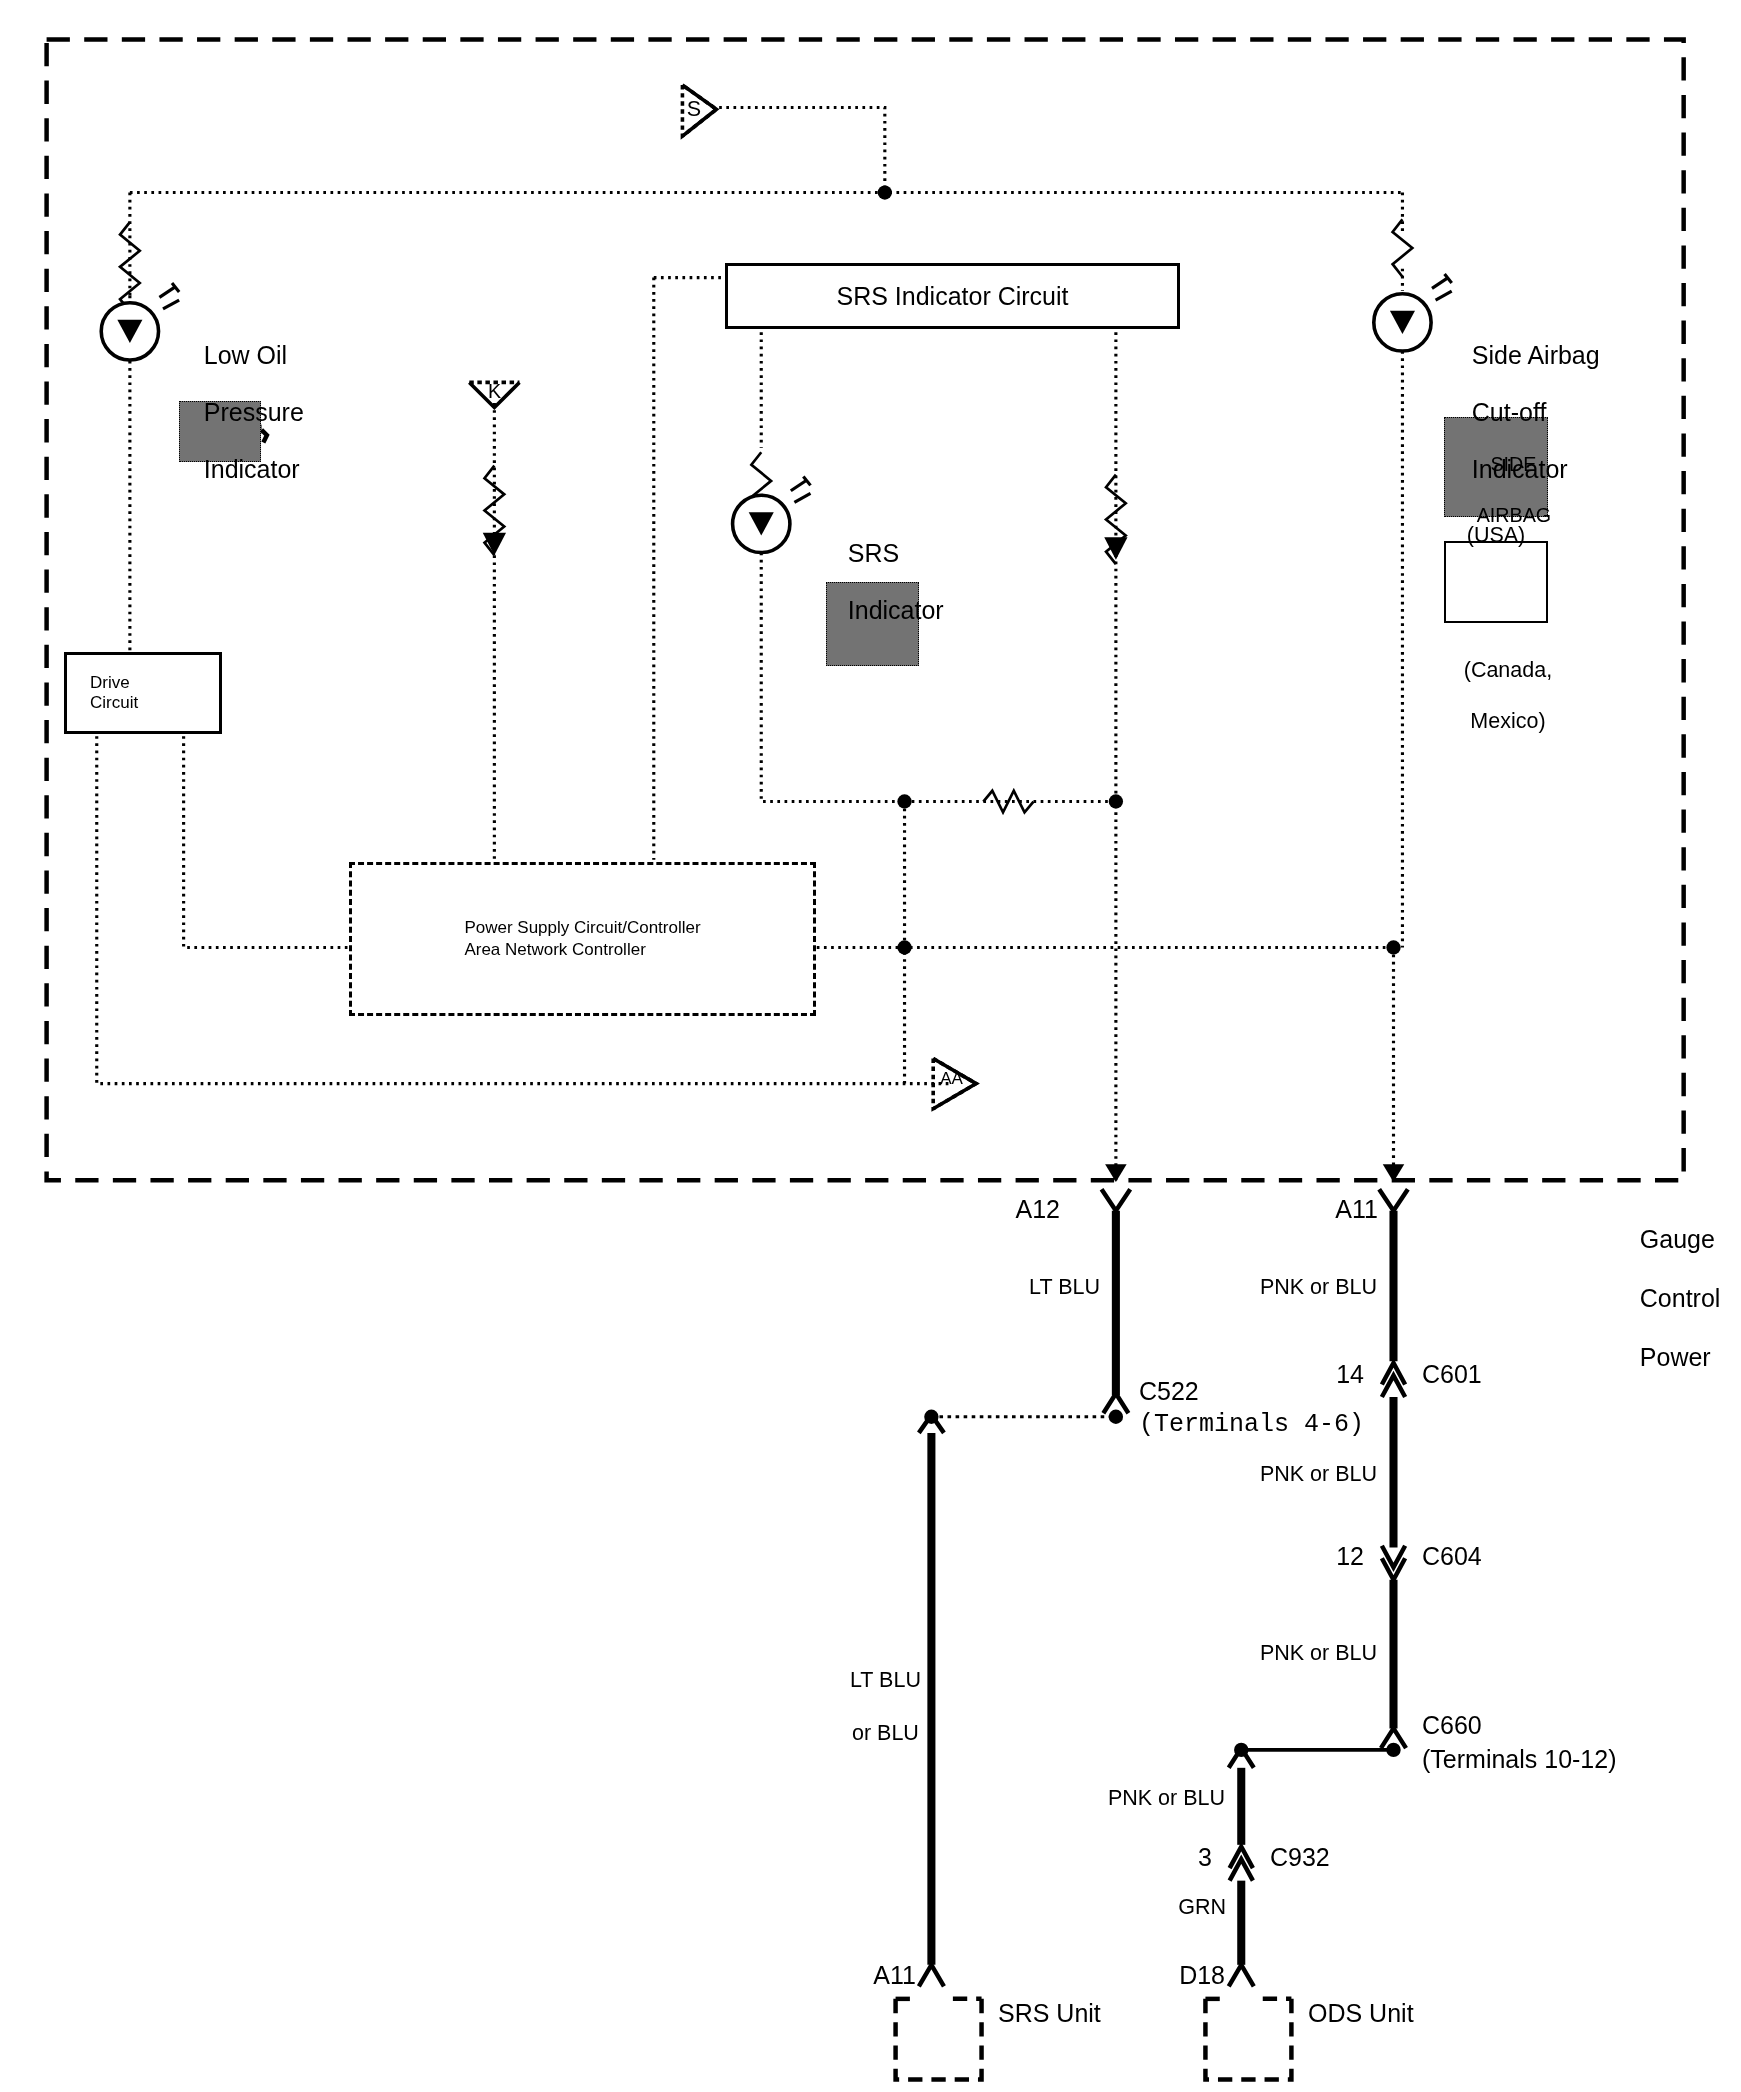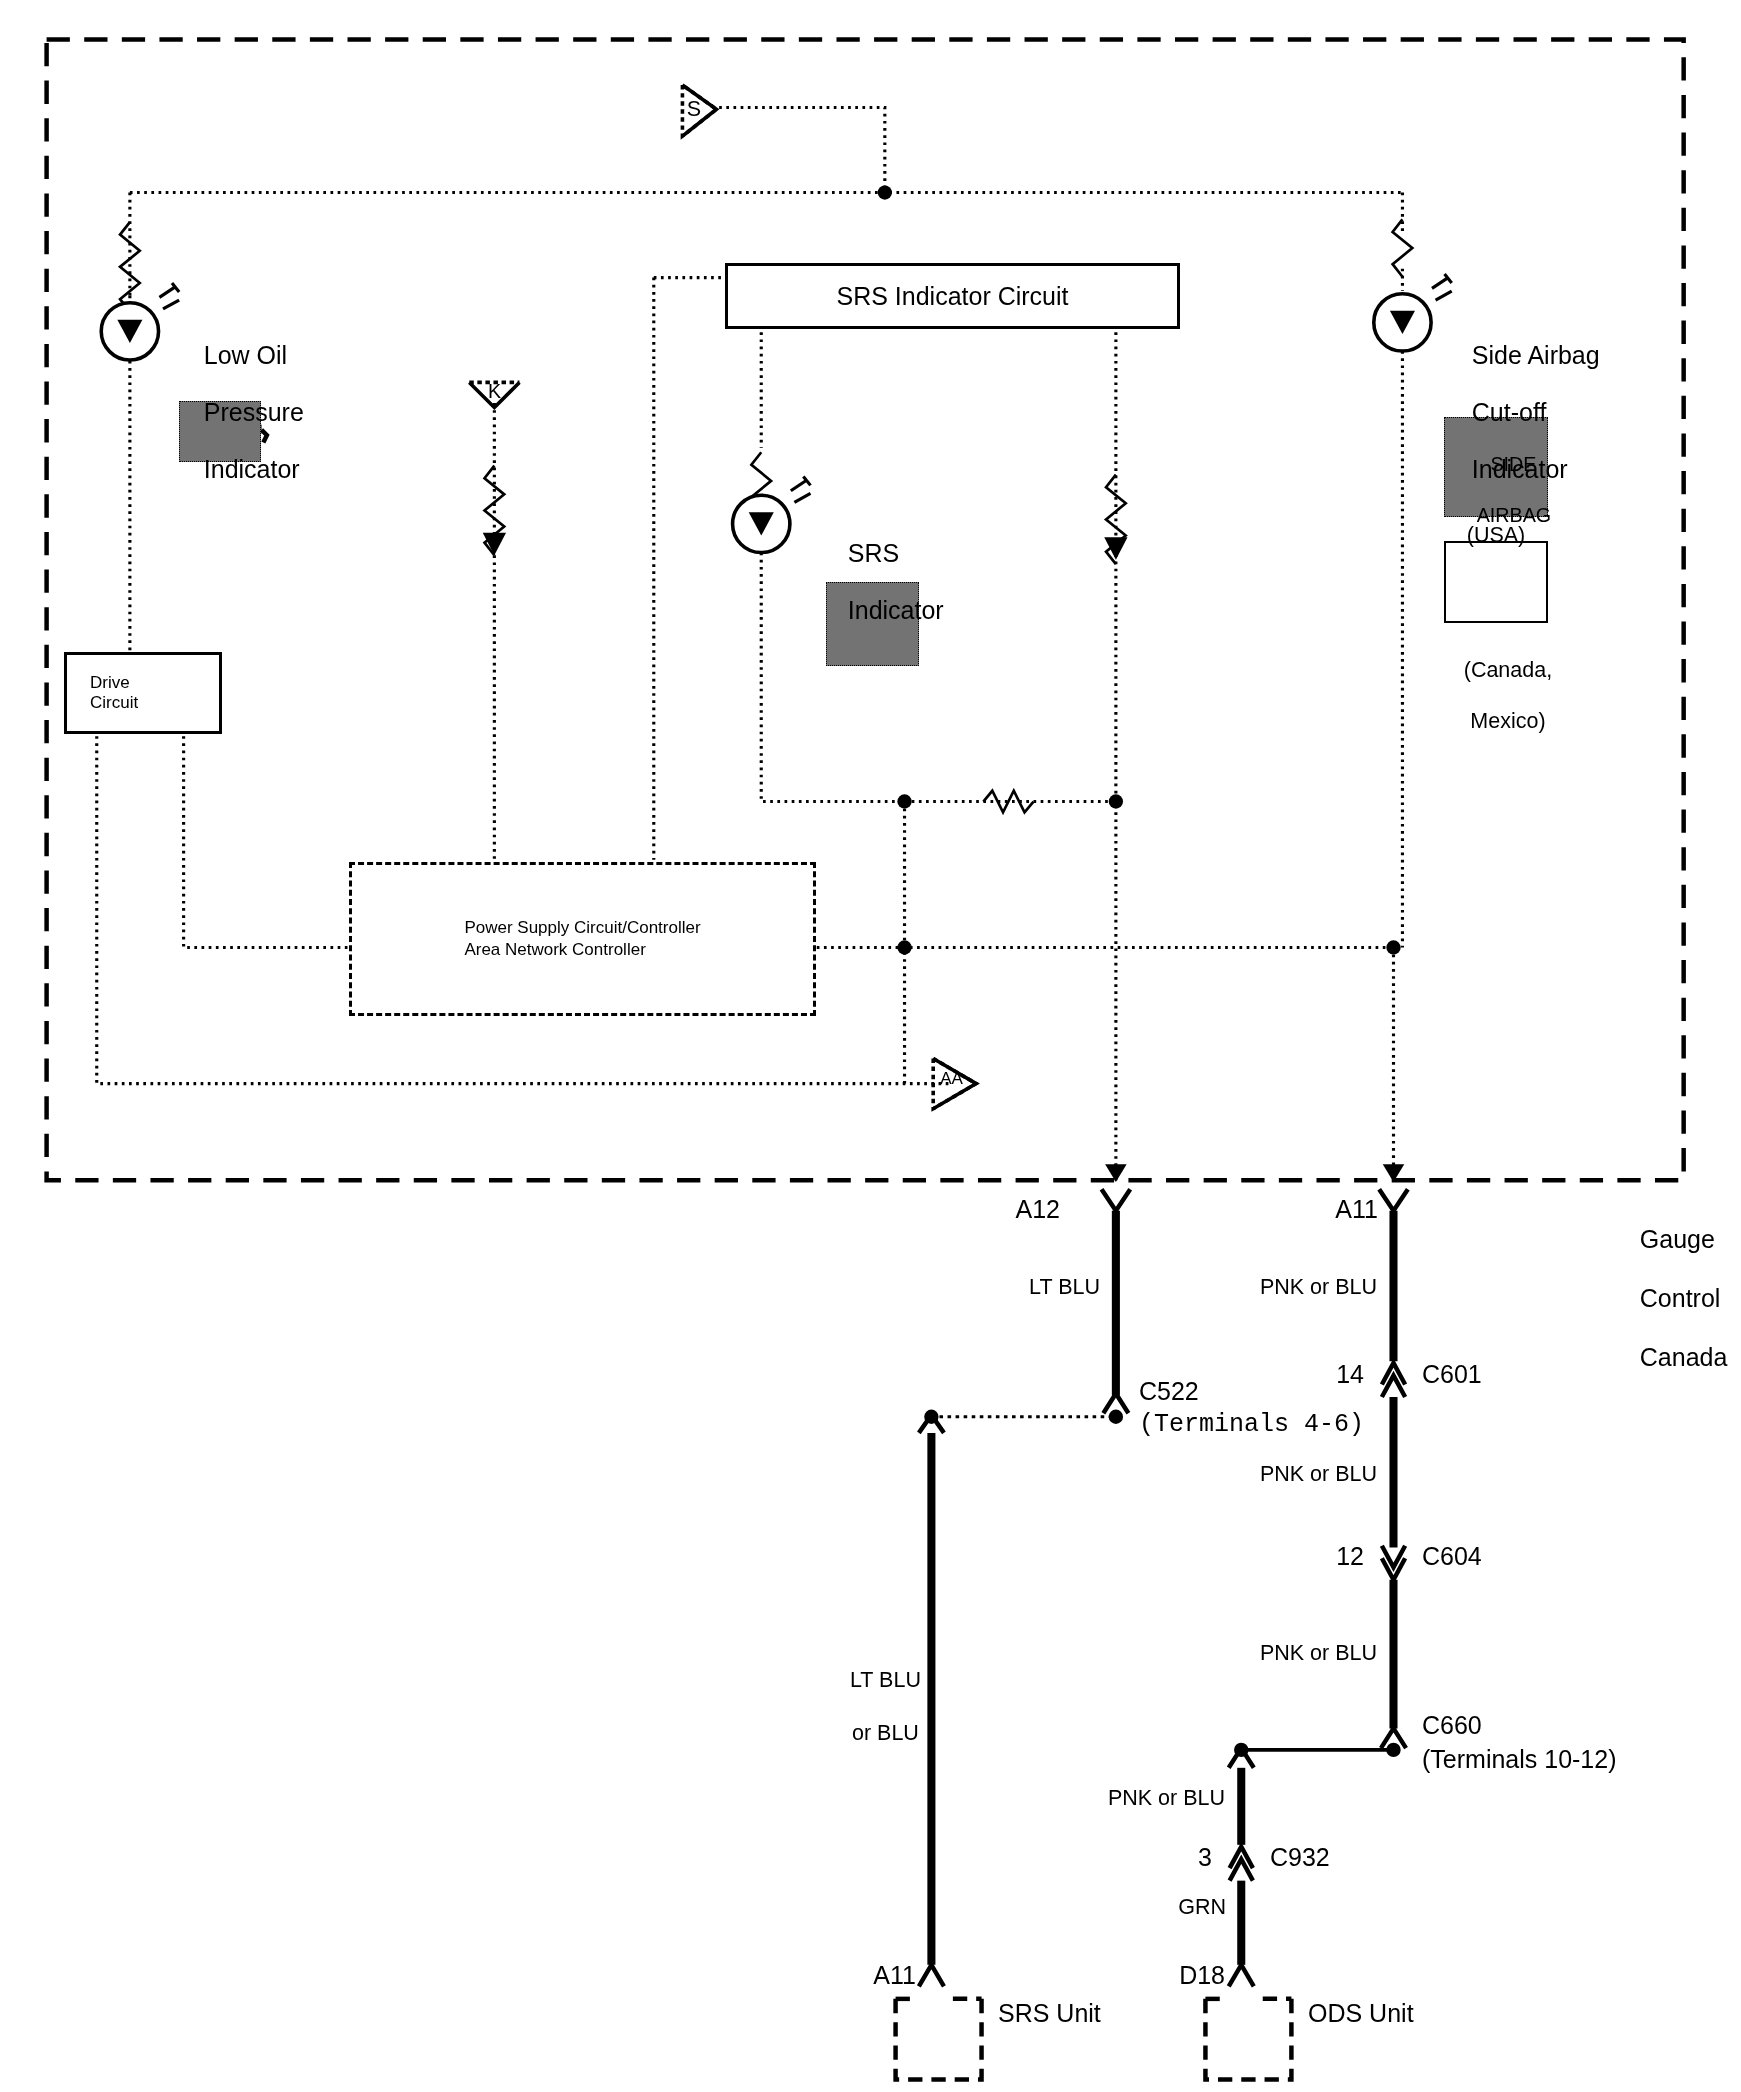--- a/index.html
+++ b/index.html
@@ -310,21 +310,21 @@
     <span>Mexico)</span>
   </div>
 
   <div class="lbl lbl-24 lbl-center" style="left:679px; top:97px; width:30px;">S</div>
   <div class="lbl lbl-22 lbl-center" style="left:480px; top:380px; width:29px;">K</div>
   <div class="lbl lbl-26 lbl-center" style="left:931px; top:1069px; width:41px;">AA</div>
 
   <div class="lbl lbl-28" style="left:1612px; top:1195px; line-height:1.18;">
     <span>Gauge</span><br>
     <span>Control</span><br>
-    <span>Canada</span>
+    <span>Power</span>
   </div>
 
   <div class="lbl lbl-28 lbl-right" style="left:990px; top:1195px; width:70px;">A12</div>
   <div class="lbl lbl-28 lbl-right" style="left:1308px; top:1195px; width:70px;">A11</div>
 
   <div class="lbl lbl-24 lbl-right" style="left:958px; top:1275px; width:142px;">LT BLU</div>
   <div class="lbl lbl-24 lbl-right" style="left:1209px; top:1275px; width:168px;">PNK or BLU</div>
   <div class="lbl lbl-24 lbl-right" style="left:1209px; top:1462px; width:168px;">PNK or BLU</div>
   <div class="lbl lbl-24 lbl-right" style="left:1209px; top:1641px; width:168px;">PNK or BLU</div>
   <div class="lbl lbl-24 lbl-right" style="left:1057px; top:1786px; width:168px;">PNK or BLU</div>

